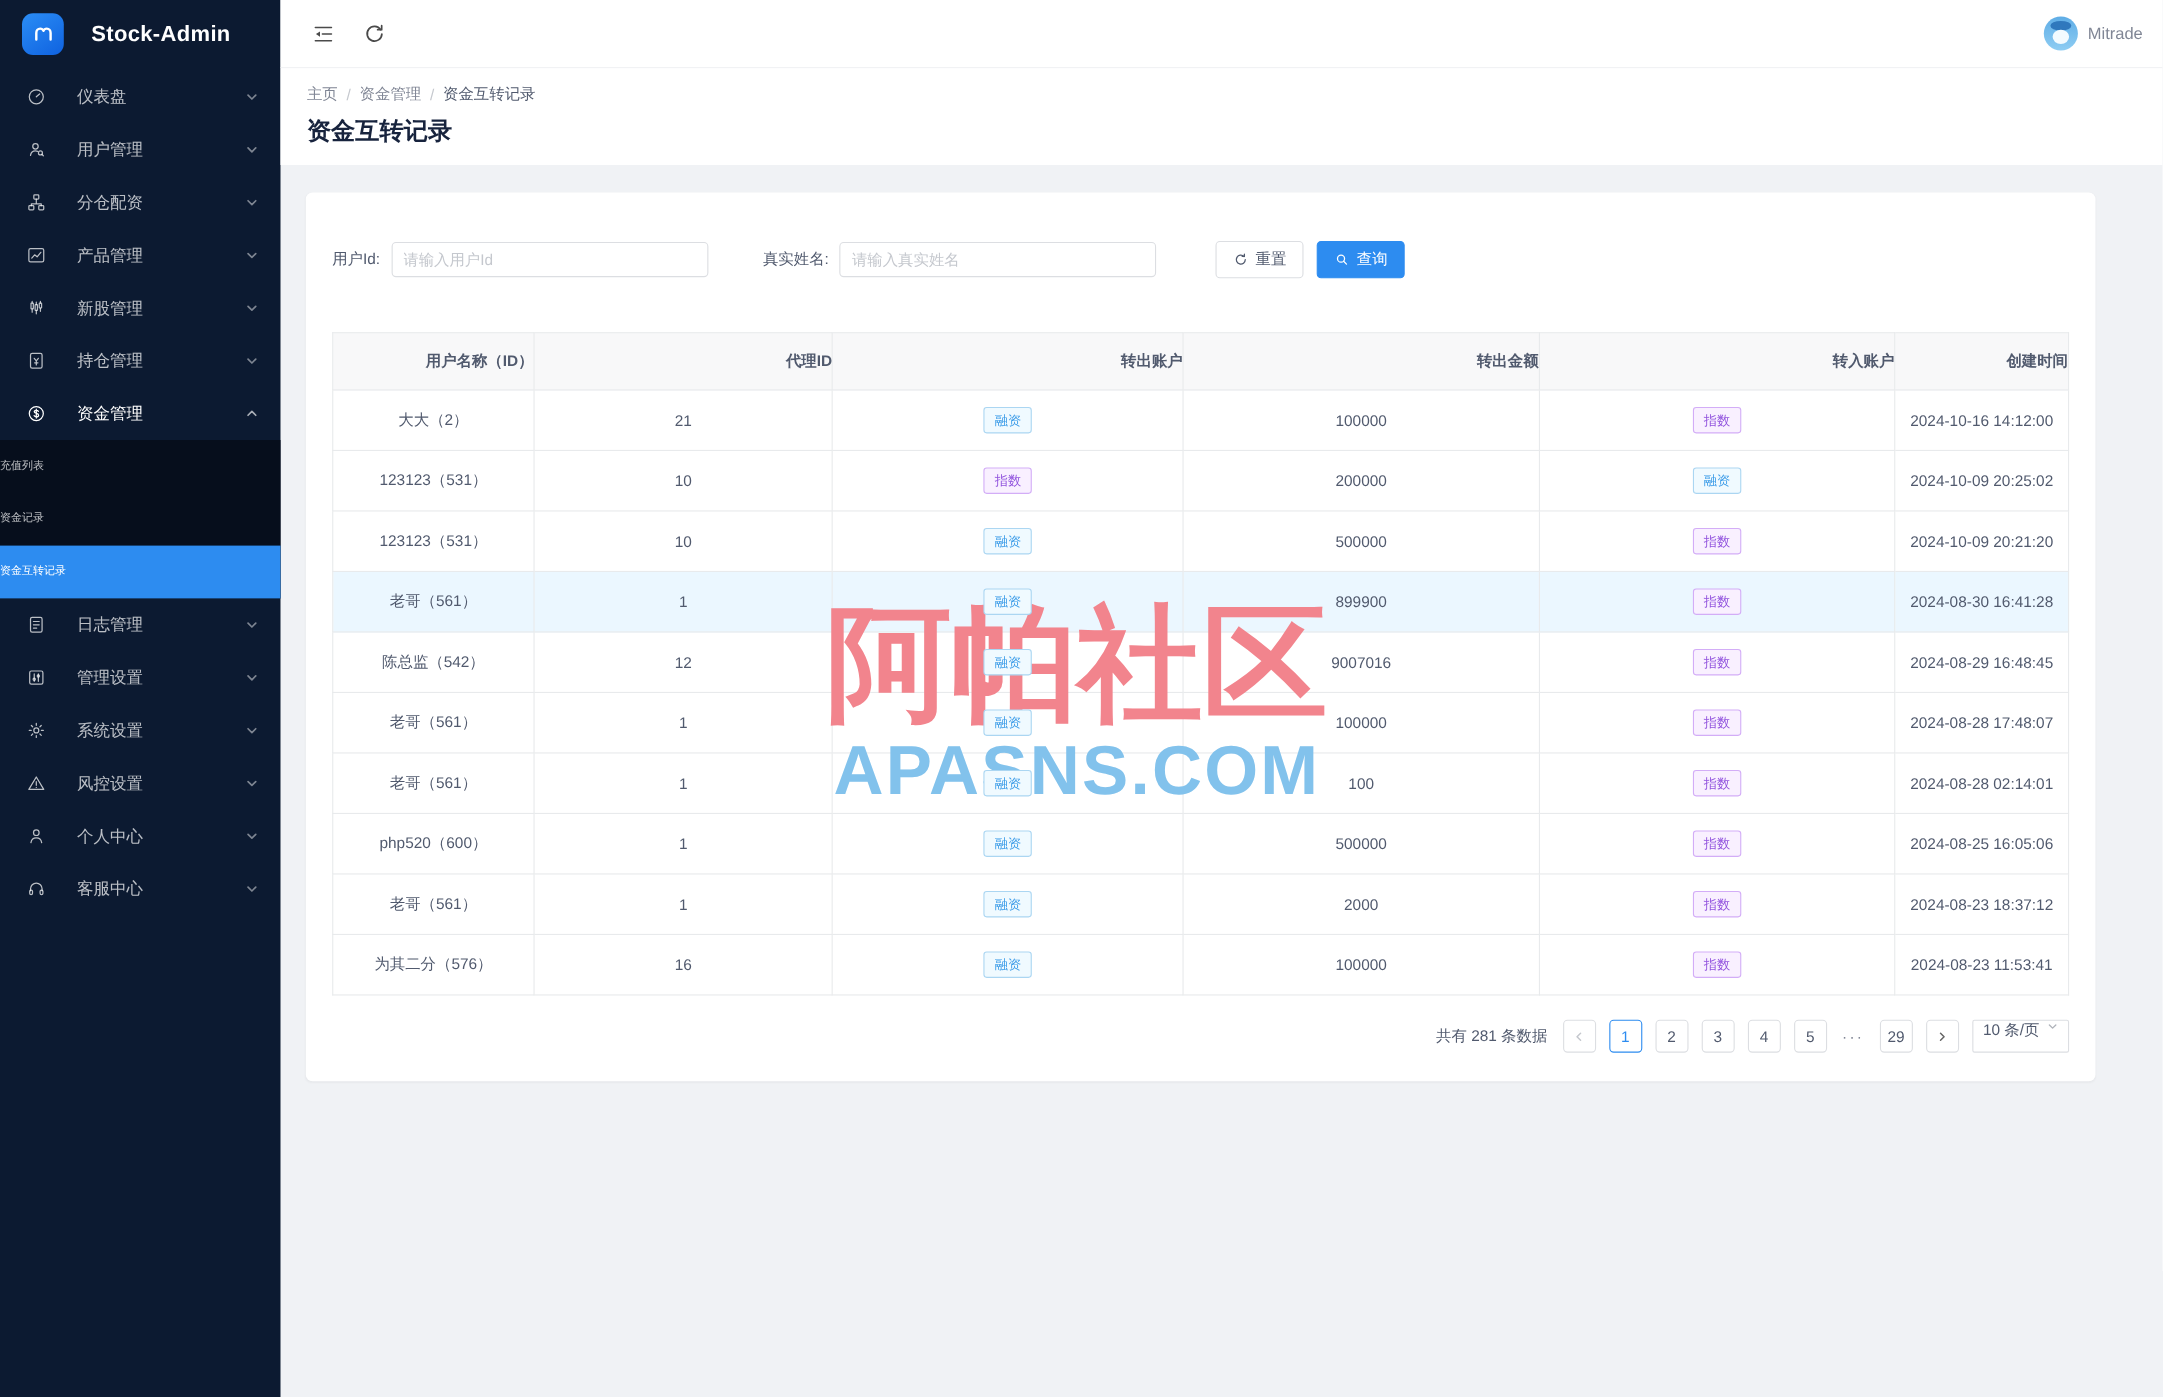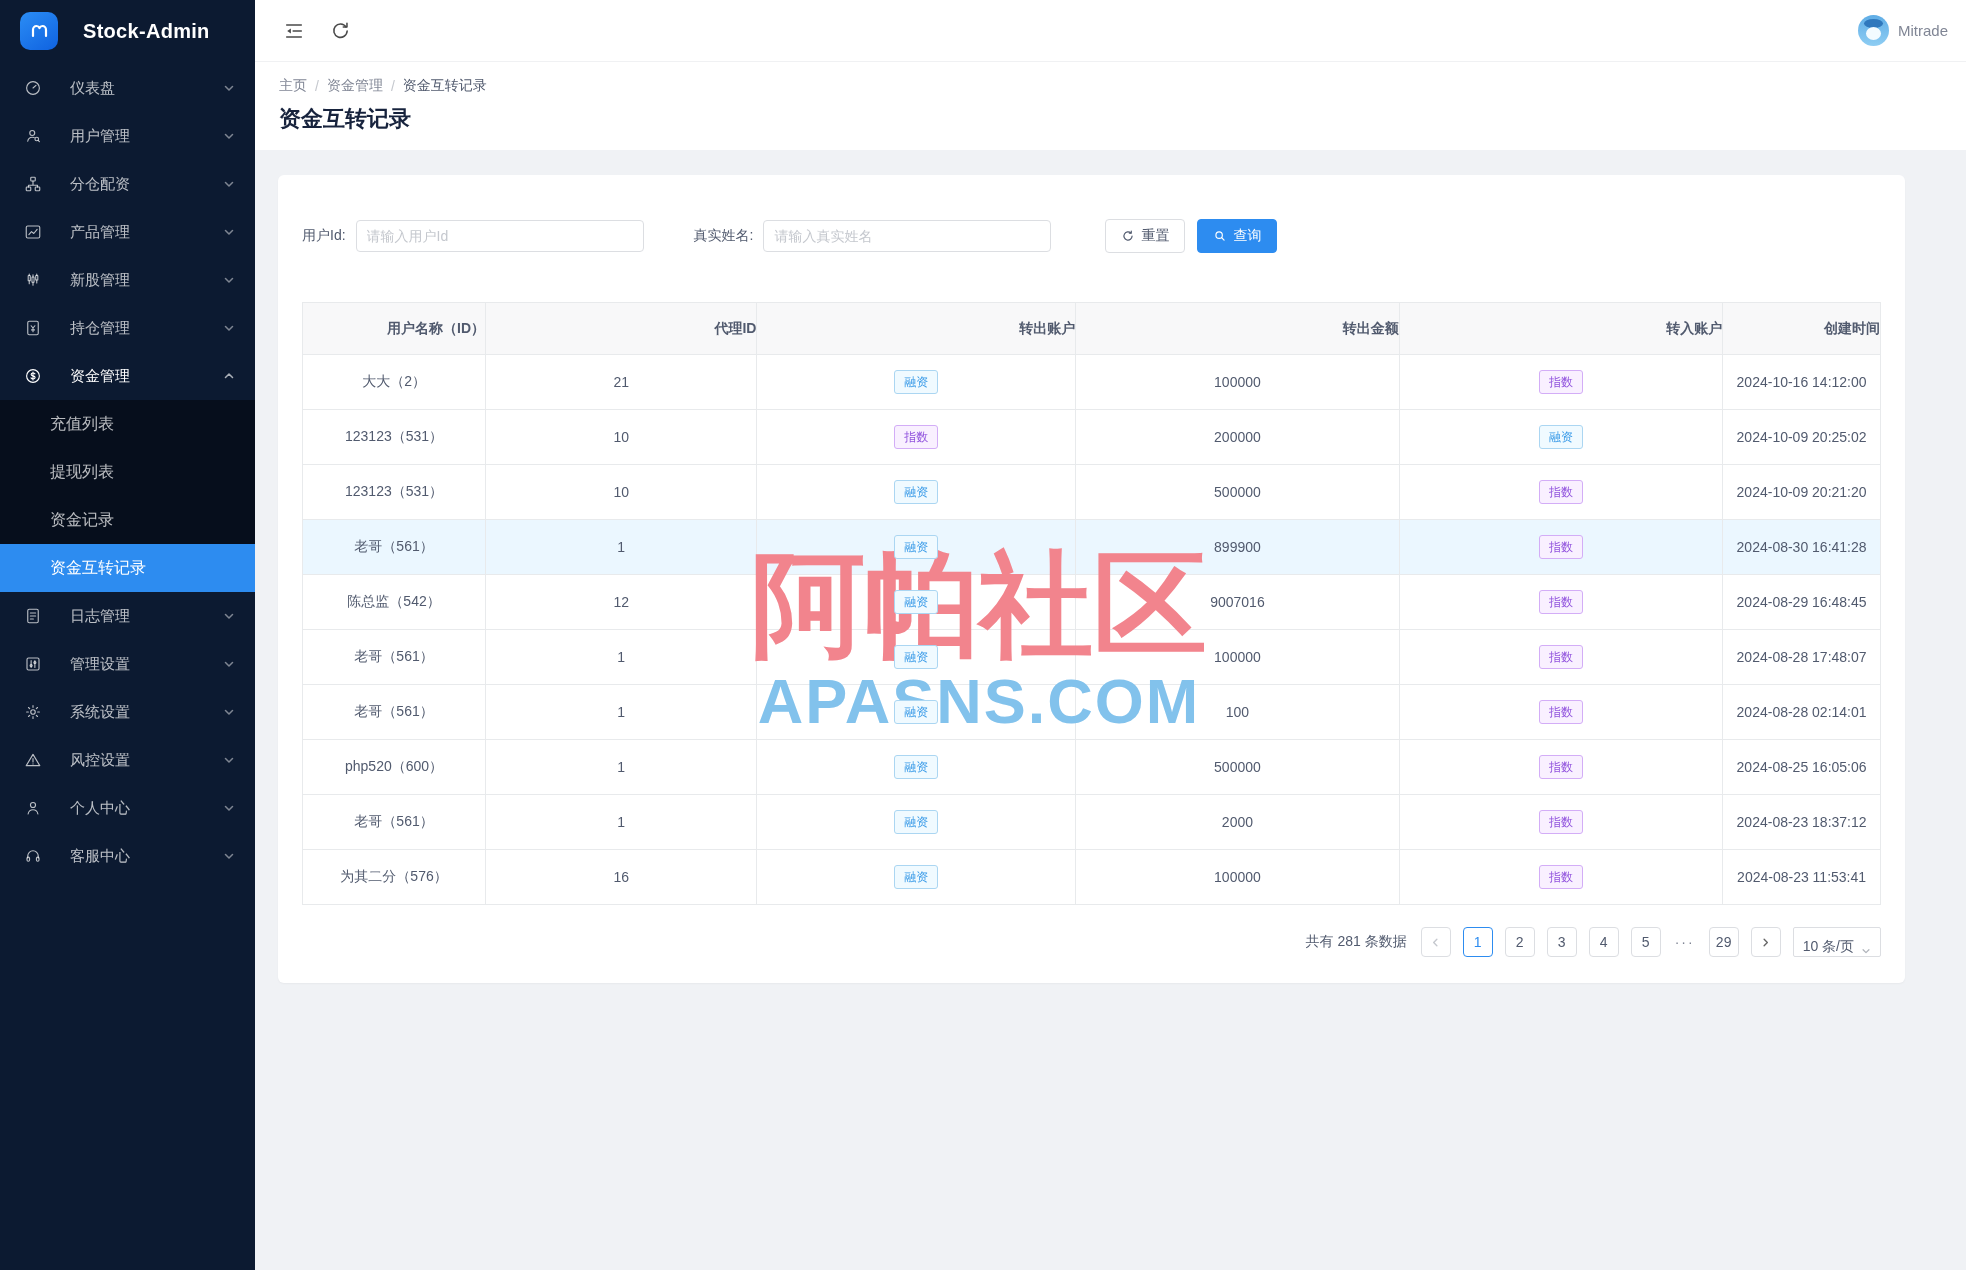--- a/index.html
+++ b/index.html
@@ -14,21 +14,21 @@
                 display:flex; align-items:center; justify-content:center; }
   .logo-badge svg { width:24px; height:24px; }
   .logo-title { color:#fff; font-size:20px; font-weight:bold; letter-spacing:.3px; }
   .menu { padding-top:2px; }
   .menu-item { height:48px; display:flex; align-items:center; padding:0 20px 0 24px; gap:28px;
                font-size:15px; color:rgba(255,255,255,.72); cursor:pointer; }
   .menu-item svg.mi { width:18px; height:18px; flex:none; }
   .menu-item .chev { margin-left:auto; width:12px; height:12px; opacity:.65; }
   .menu-item.open { color:#fff; }
   .submenu { background:#060e1c; }
-  .submenu-item { height:48px; line-height:48px; padding-left:50px; font-size:16px;
+  .submenu-item { height:48px; line-height:48px; font-size:10px;
                   color:rgba(255,255,255,.72); cursor:pointer; }
   .submenu-item.active { background:#2d8cf0; color:#fff; }
 
   
   .main { flex:1; display:flex; flex-direction:column; min-width:0; }
   .topbar { height:62px; background:#fff; display:flex; align-items:center;
             padding:0 18px 0 28px; border-bottom:1px solid #f0f1f3; }
   .tb-icon { width:22px; height:22px; color:#4a4a4a; margin-right:24px; cursor:pointer; }
   .topbar-right { margin-left:auto; display:flex; align-items:center; gap:9px; }
   .avatar { width:31px; height:31px; border-radius:50%; background:linear-gradient(180deg,#5fadе6,#8ecdf3);
@@ -78,21 +78,21 @@
   .pg-total { margin-right:2px; }
   .pg-btn { min-width:30px; height:30px; border:1px solid #dcdee2; border-radius:4px; background:#fff;
             display:inline-flex; align-items:center; justify-content:center; cursor:pointer;
             font-size:14px; color:#515a6e; font-family:inherit; }
   .pg-btn svg { width:11px; height:11px; }
   .pg-btn.active { border-color:#2d8cf0; color:#2d8cf0; }
   .pg-prev { color:#c5c8ce; }
   .pg-next { color:#666; }
   .pg-ellipsis { color:#808695; letter-spacing:2px; padding:0 2px; }
   .page-size { height:30px; border:1px solid #dcdee2; border-radius:2px; background:#fff; padding:0 9px;
-               display:inline-flex; align-items:flex-end; gap:7px; cursor:pointer; color:#515a6e; }
+               display:inline-flex; align-items:flex-start; gap:7px; cursor:pointer; color:#515a6e; }
   .page-size svg { width:10px; height:10px; color:#b0b4bb; }
 
   
   .watermark { position:absolute; left:478px; top:398px; width:492px; text-align:center;
                pointer-events:none; z-index:1; line-height:1; }
   .wm-cn { font-size:114px; font-weight:900; color:#f2848d; white-space:nowrap; }
   .wm-en { margin-top:8px; font-size:63px; font-weight:800; letter-spacing:2px; color:#82c2ec; white-space:nowrap; }
 
   svg.stroke { fill:none; stroke:currentColor; stroke-width:1.5; stroke-linecap:round; stroke-linejoin:round; }
 </style>
@@ -184,21 +184,20 @@
             <path d="M14.6 9.2c-.6-.8-1.5-1.2-2.6-1.2-1.4 0-2.5.8-2.5 1.9 0 1.2 1.1 1.6 2.5 1.9 1.5.3 2.8.8 2.8 2.1 0 1.2-1.3 2-2.8 2-1.1 0-2.1-.5-2.7-1.3M12 6.6v10.8"></path>
           </svg>
         <span>资金管理</span>
         <svg class="stroke chev" viewBox="0 0 12 12">
             <path d="M2.5 7.5L6 4l3.5 3.5"></path>
           </svg>
       </div>
 
       <div class="submenu">
         <div class="submenu-item">充值列表</div>
-        <div class="submenu-item">提现列表</div>
         <div class="submenu-item">资金记录</div>
         <div class="submenu-item active">资金互转记录</div>
       </div>
 
       <div class="menu-item">
         <svg class="stroke mi" viewBox="0 0 24 24">
             <rect x="5" y="3" width="14" height="18" rx="2"></rect>
             <path d="M8.5 8h7M8.5 12h7M8.5 16h4"></path>
           </svg>
         <span>日志管理</span>

